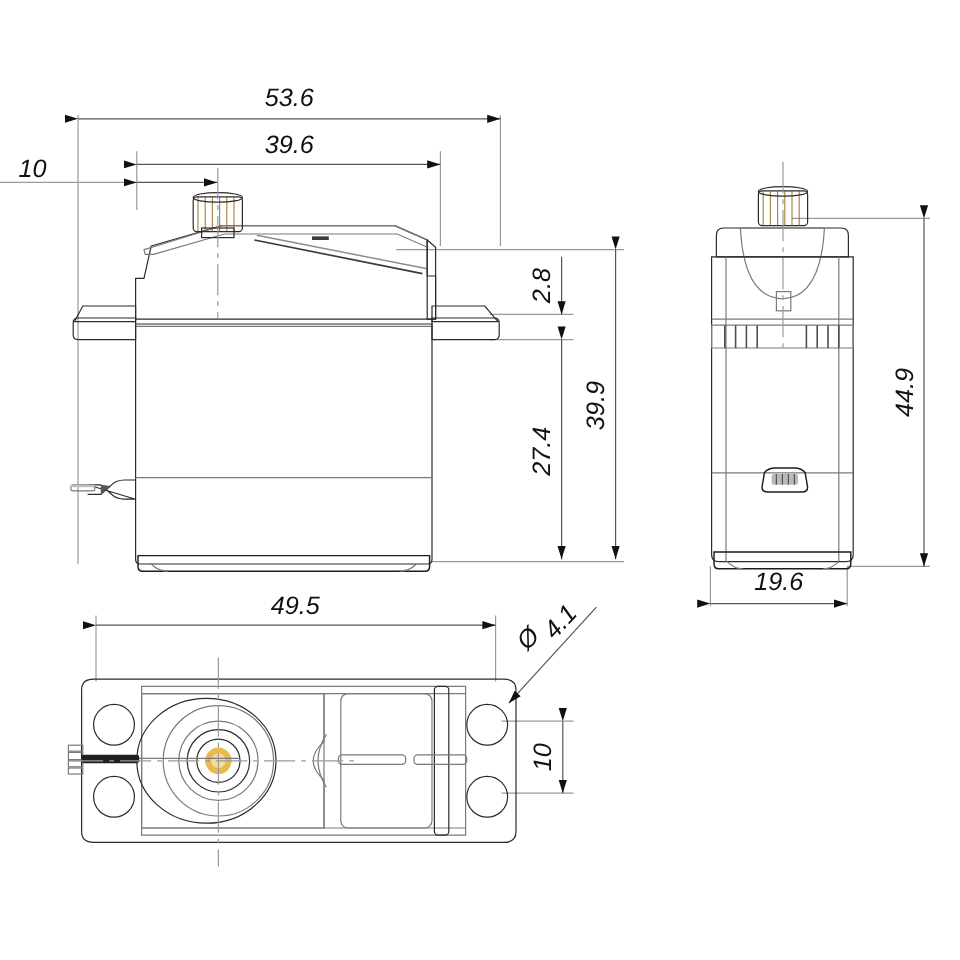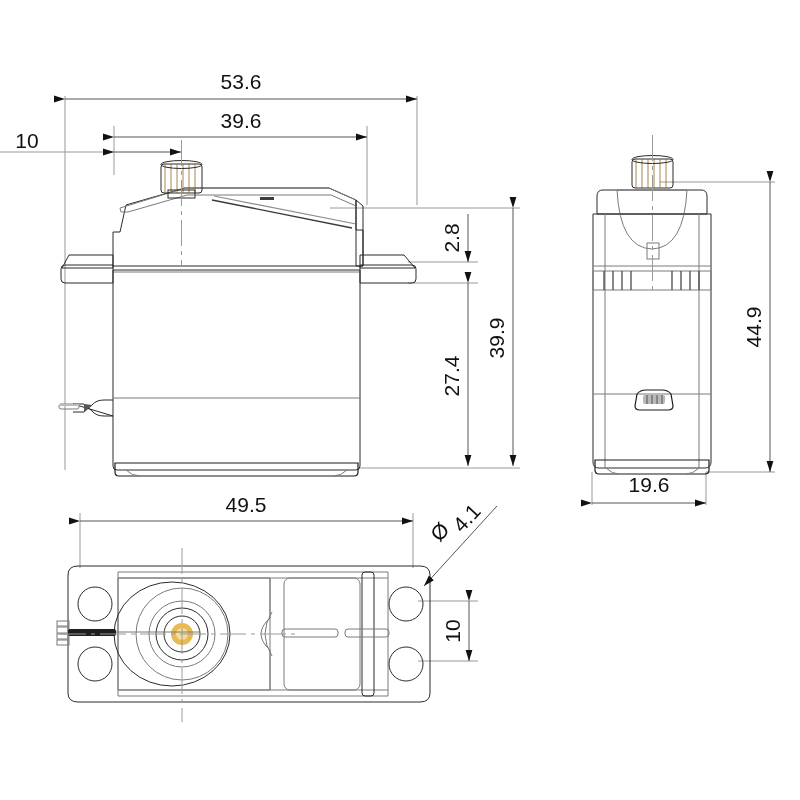--- a/index.html
+++ b/index.html
@@ -1,21 +1,21 @@
 <!DOCTYPE html>
 <html><head>
 <meta charset="utf-8">
 <style>
   html,body{margin:0;padding:0;background:#ffffff;}
   body{
     width:800px;height:800px;overflow:hidden;
     font-family:"Liberation Sans", sans-serif;
     color:#111111;
   }
-  #sheet{position:relative;width:800px;height:800px;}
+  #sheet{position:relative;width:800px;height:800px;font-style:italic;}
   svg#drawing{position:absolute;left:0;top:0;width:800px;height:800px;display:block;}
   .dimtext{
     font-family:"Liberation Sans", sans-serif;
     font-size:21px;
     fill:#111111;
     text-anchor:middle;
     dominant-baseline:middle;
   }
   .dimline{stroke:#555555;stroke-width:1;fill:none;}
   .extline{stroke:#999999;stroke-width:1;fill:none;}

